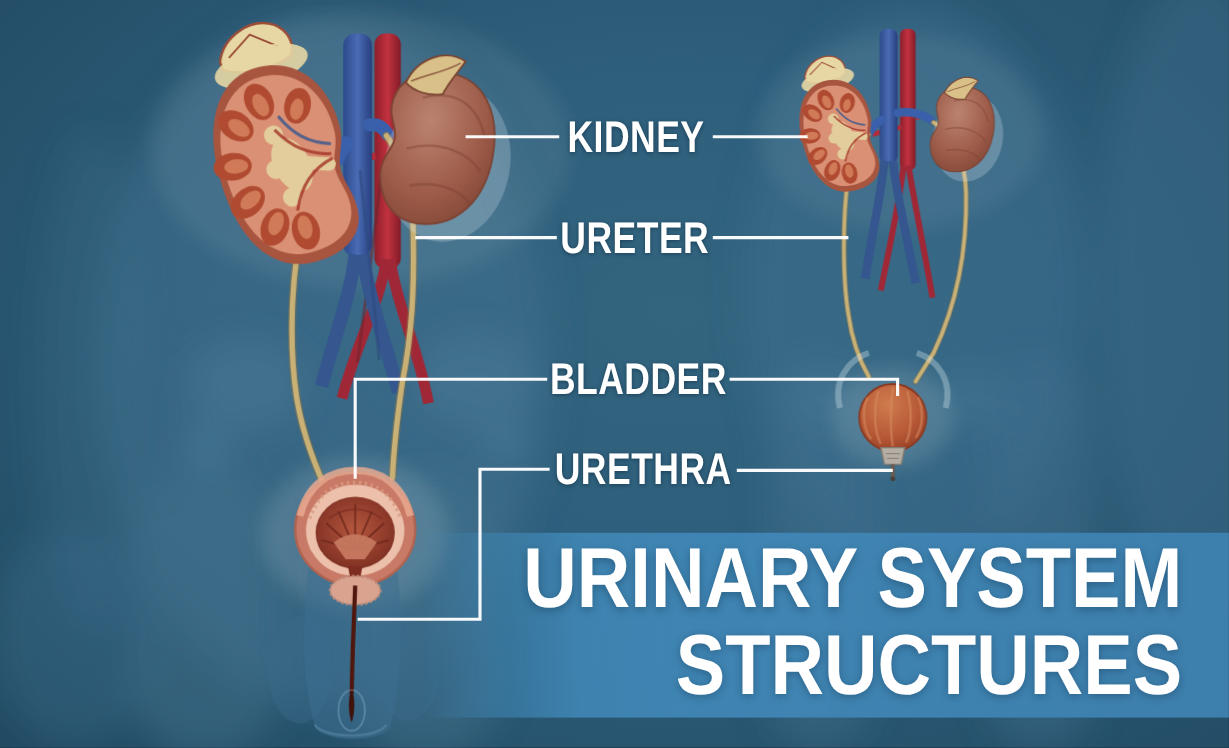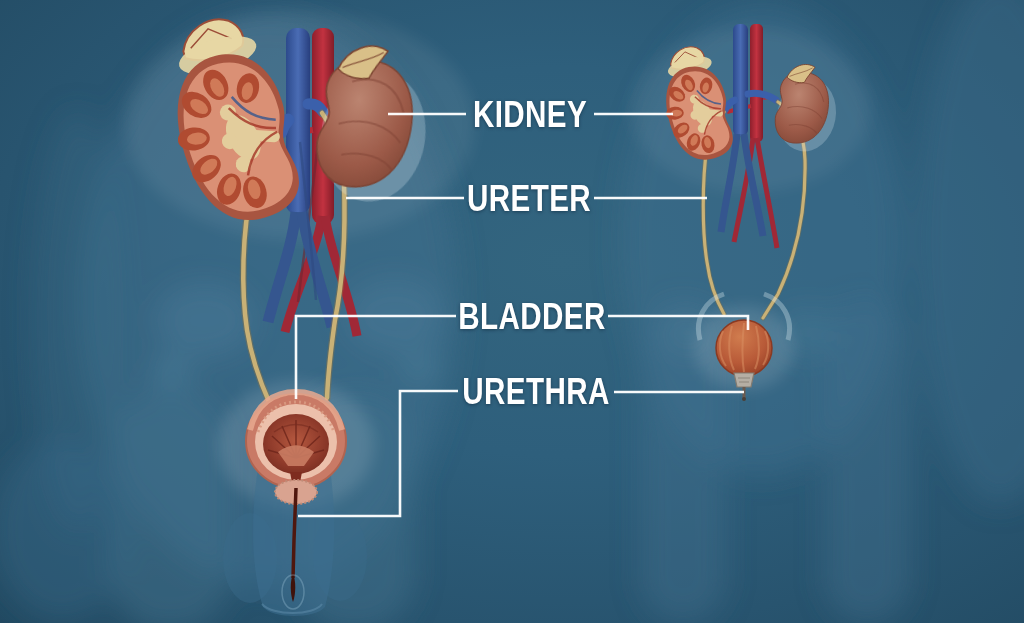--- a/index.html
+++ b/index.html
@@ -245,20 +245,26 @@
           <path d="M765,331 C770,342 769,356 763,365"></path>
         </g>
         <path d="M734,373 L754,373 L751,387 L737,387 Z" fill="#b5aea4" stroke="#827b71" stroke-width="1.2"></path>
         <path d="M738,378 L750,378 M739,382 L749,382" stroke="#8d867c" stroke-width="1" fill="none"></path>
         <path d="M744,387 L744,398" stroke="#6b5a4e" stroke-width="3" fill="none"></path>
         <circle cx="744" cy="399" r="2" fill="#4a3f37"></circle>
       </g>
     </g>
   </svg>
 
+  <div class="banner">
+    <div class="banner-text">
+      <div>URINARY SYSTEM</div>
+      <div>STRUCTURES</div>
+    </div>
+  </div>
 
   <svg class="lines" viewBox="0 0 1024 623">
     <path d="M388,114 L466,114"></path>
     <path d="M594,114 L673,114"></path>
     <path d="M346,198 L464,198"></path>
     <path d="M594,198 L707,198"></path>
     <path d="M456,316 L296,316 L296,399"></path>
     <path d="M608,316 L748,316 L748,330"></path>
     <path d="M458,391 L400,391 L400,516 L298,516"></path>
     <path d="M614,392 L744,392"></path>

